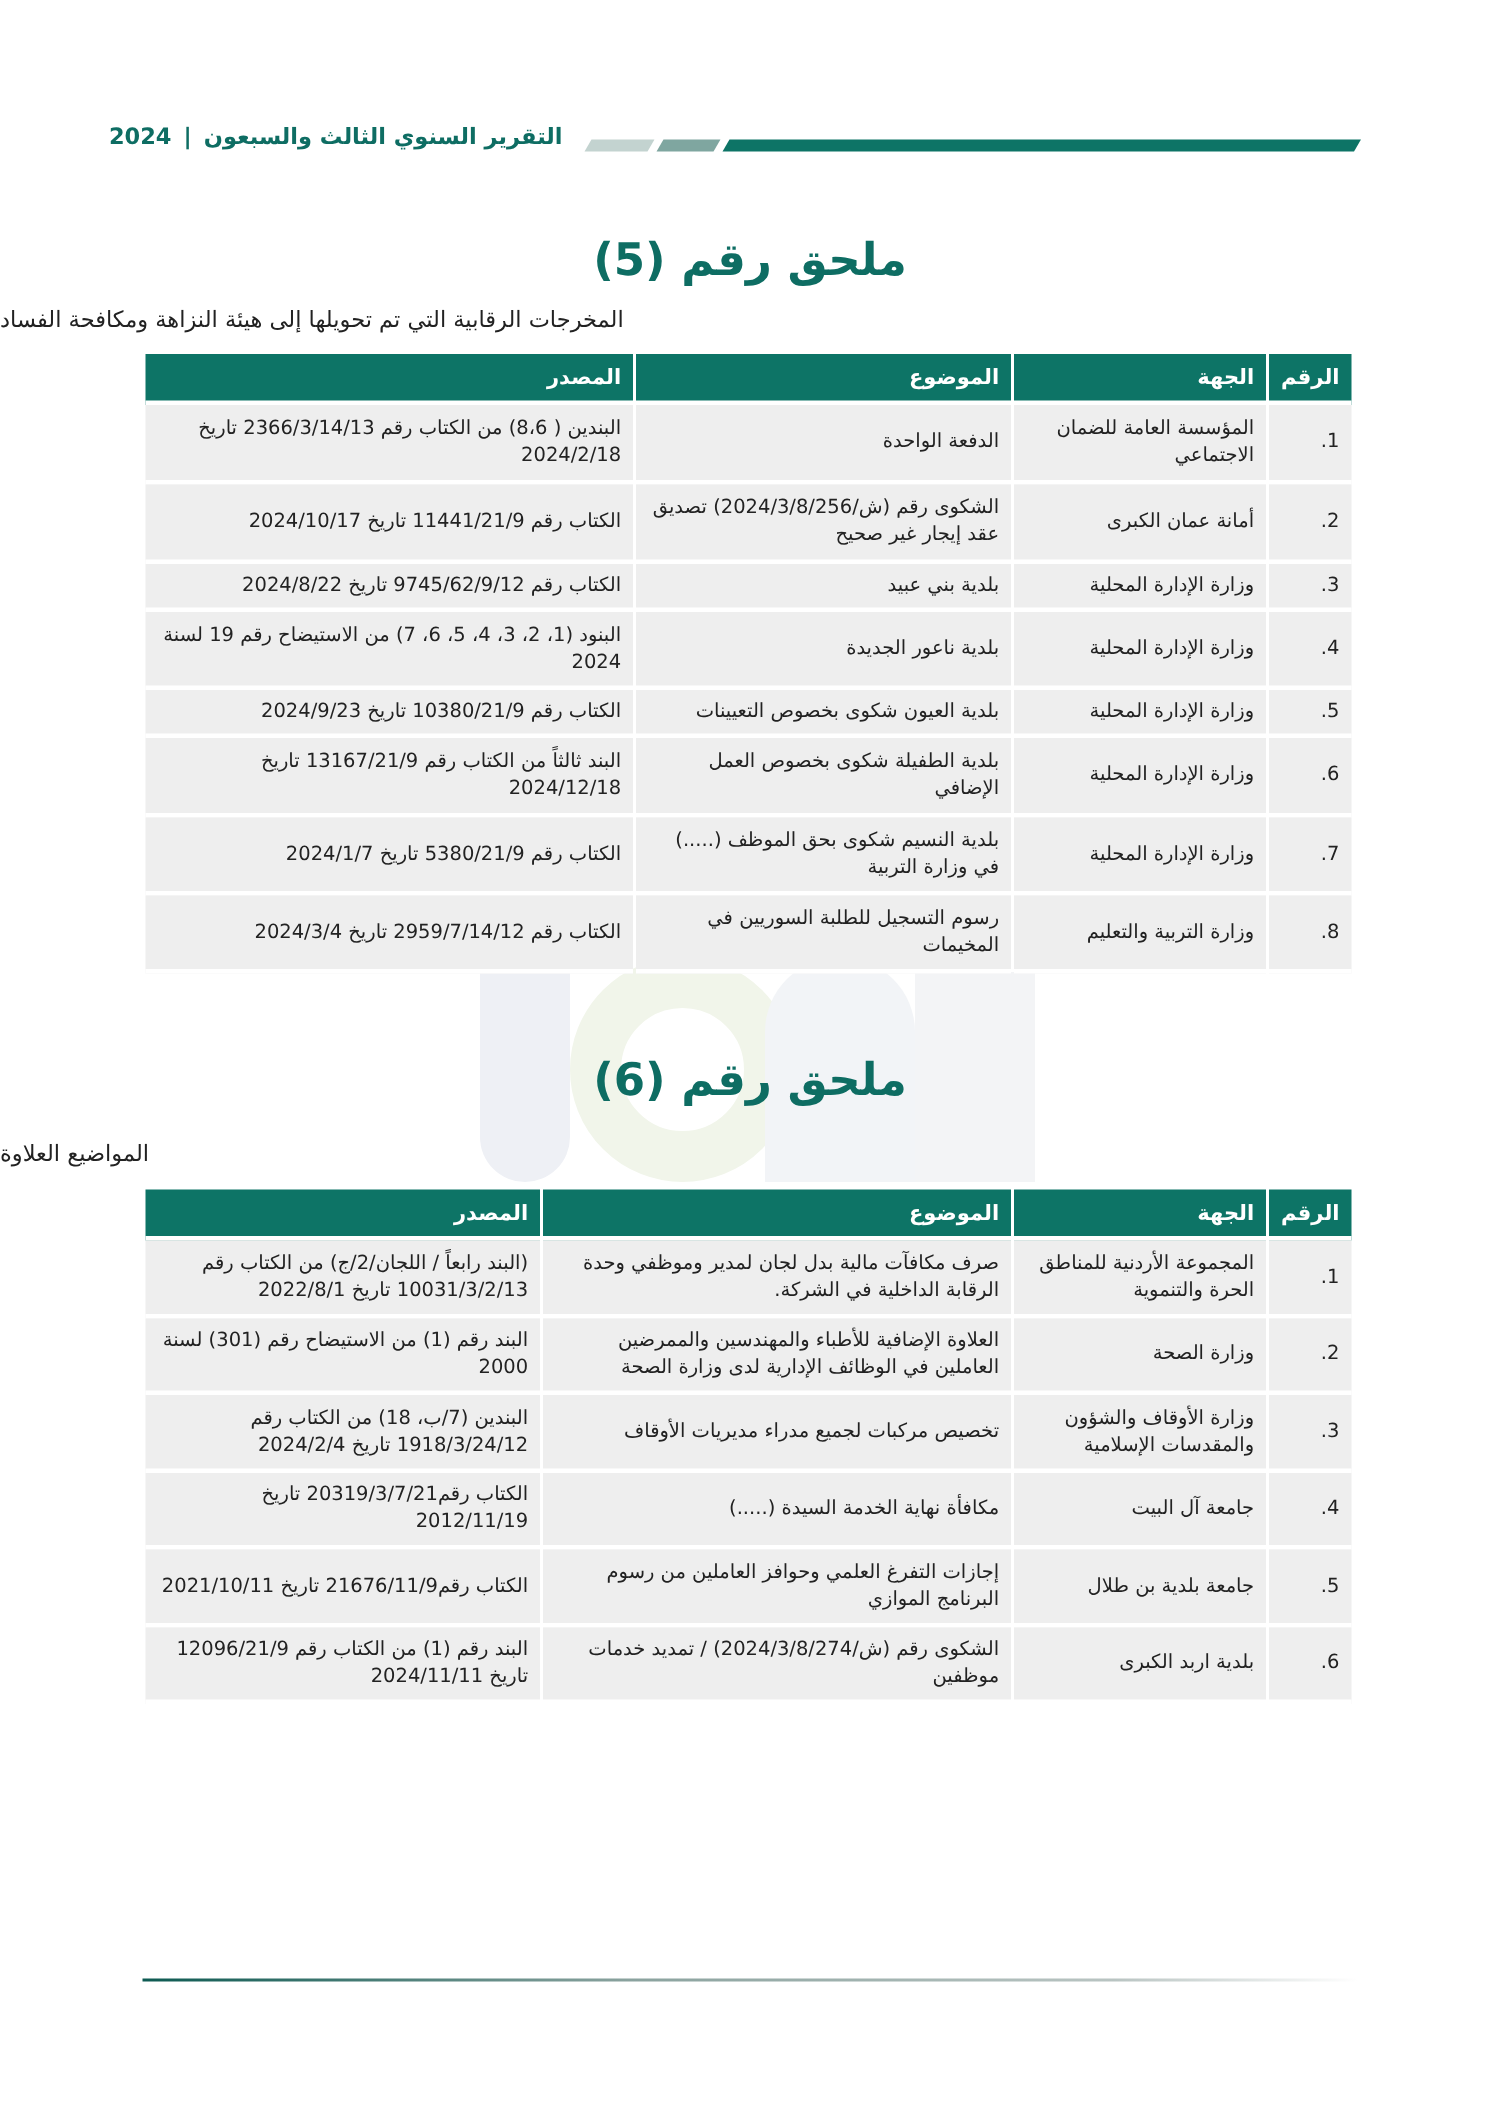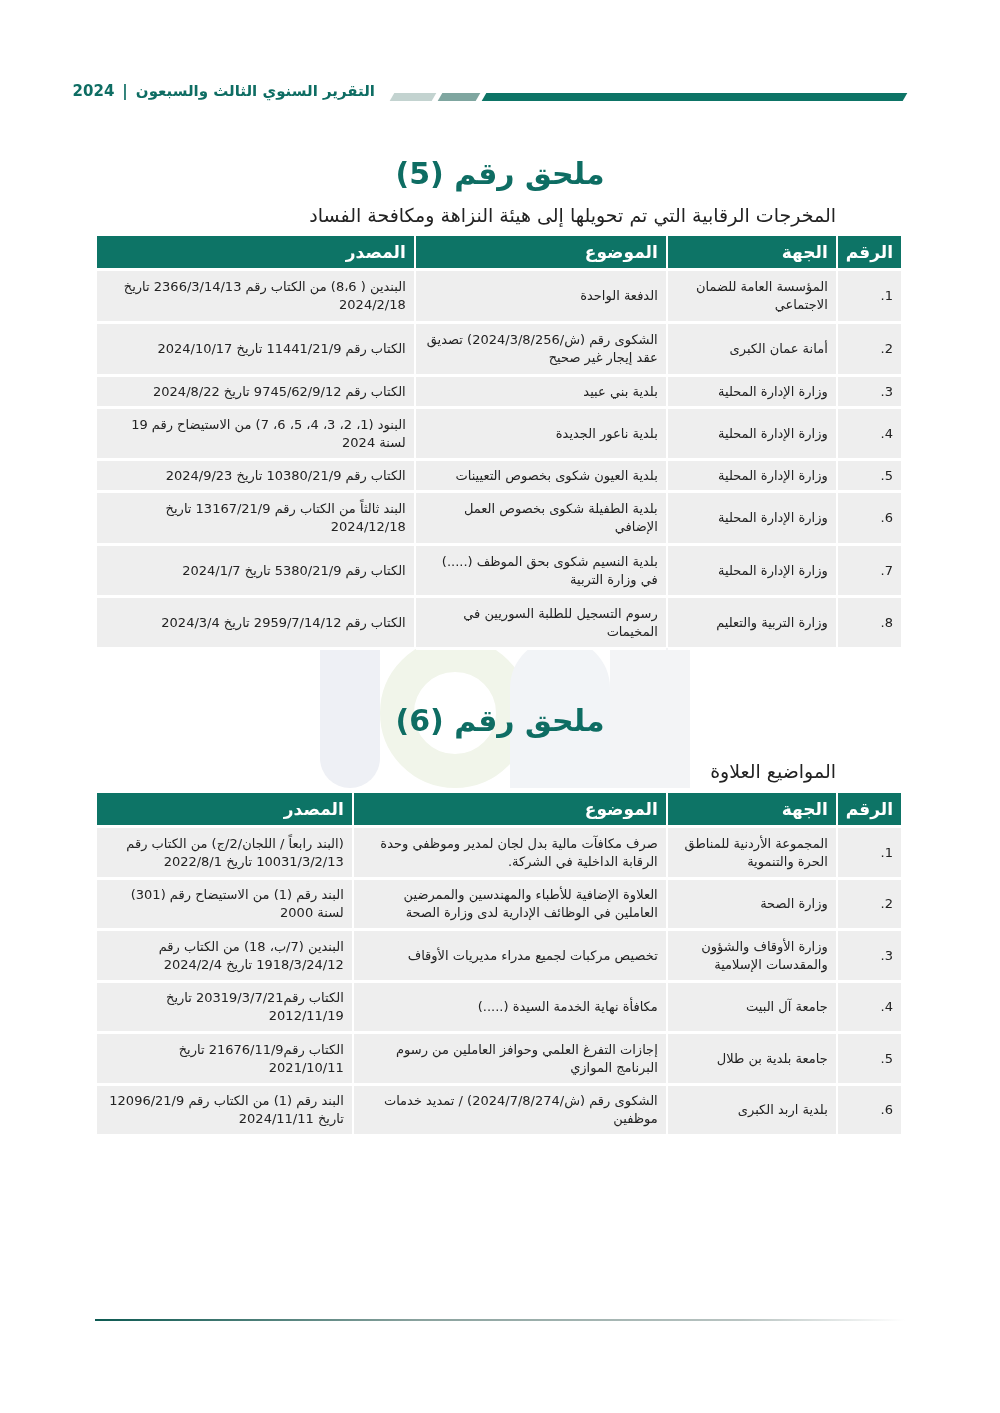--- a/index.html
+++ b/index.html
@@ -25,31 +25,31 @@
     .wm-o { position: absolute; left: 80px; top: 10px; width: 150px; height: 150px; border-radius: 50%; border: 34px solid #f1f5ea; }
     .wm-2 { position: absolute; left: 210px; top: 10px; width: 100px; height: 150px; background: #f2f4f7; border-radius: 50px 50px 0 0; }
     .wm-4 { position: absolute; left: 310px; top: 20px; width: 80px; height: 140px; background: #f3f4f6; }
 
     
     .section-title {
       position: absolute; left: 0; width: 1000px; text-align: center; direction: rtl;
       font-weight: bold; font-size: 30px; color: #0e6d63;
     }
     .section-sub {
-      position: absolute; left: 0; width: 836px; text-align: right; direction: rtl;
-      font-size: 19px; color: #222;
+      position: absolute; left: 0; width: 836px; text-align: left; direction: rtl;
+      font-size: 15px; color: #222;
     }
 
     
     table.annex {
       position: absolute; left: 95px; width: 808px; border-collapse: separate; border-spacing: 2px 0;
       direction: rtl; font-size: 13px; color: #222;
     }
     table.annex th {
-      background: #0d7466; color: #ffffff; font-weight: bold; font-size: 17px; text-align: right;
+      background: #0d7466; color: #ffffff; font-weight: bold; font-size: 14px; text-align: right;
       padding: 6px 8px; height: 34px; border-bottom: 3px solid #fff;
     }
     table.annex td {
       background: #eeeeee; padding: 4px 8px; vertical-align: middle; text-align: right; line-height: 18px;
       border-bottom: 3px solid #fff;
     }
     table.annex td.num { width: 54px; }
     .t5 th.c-num, .t5 td.num { width: 54px; }
     .t5 .c-entity { width: 168px; }
     .t5 .c-subject { width: 250px; }
@@ -185,19 +185,19 @@
     </tr>
     <tr style="height:52px">
       <td class="num">5.</td>
       <td>جامعة بلدية بن طلال</td>
       <td>إجازات التفرغ العلمي وحوافز العاملين من رسوم البرنامج الموازي</td>
       <td>الكتاب رقم21676/11/9 تاريخ 2021/10/11</td>
     </tr>
     <tr style="height:51px">
       <td class="num">6.</td>
       <td>بلدية اربد الكبرى</td>
-      <td>الشكوى رقم (ش/2024/7/8/274) / تمديد خدمات موظفين</td>
+      <td>الشكوى رقم (ش/2024/3/8/274) / تمديد خدمات موظفين</td>
       <td>البند رقم (1) من الكتاب رقم 12096/21/9 تاريخ 2024/11/11</td>
     </tr>
   </tbody>
 </table>
 
 <div class="footer-line"></div>
 
 </body></html>

